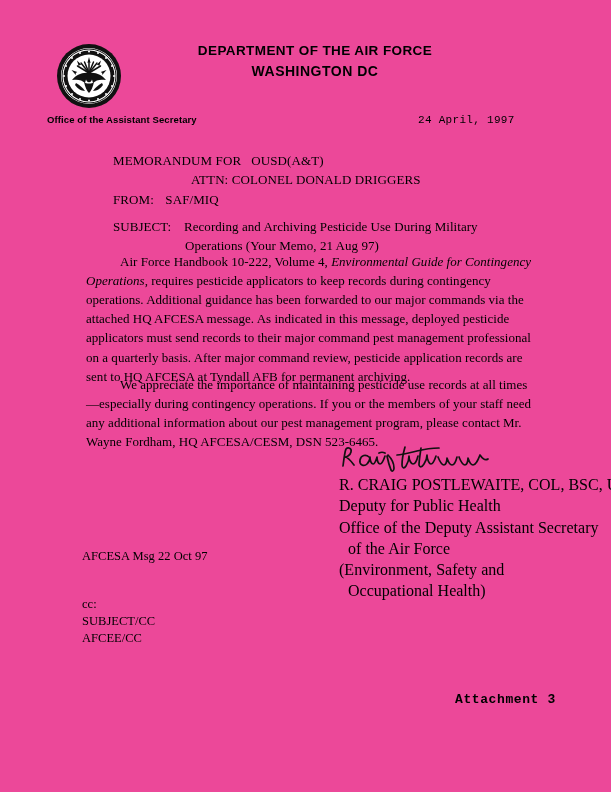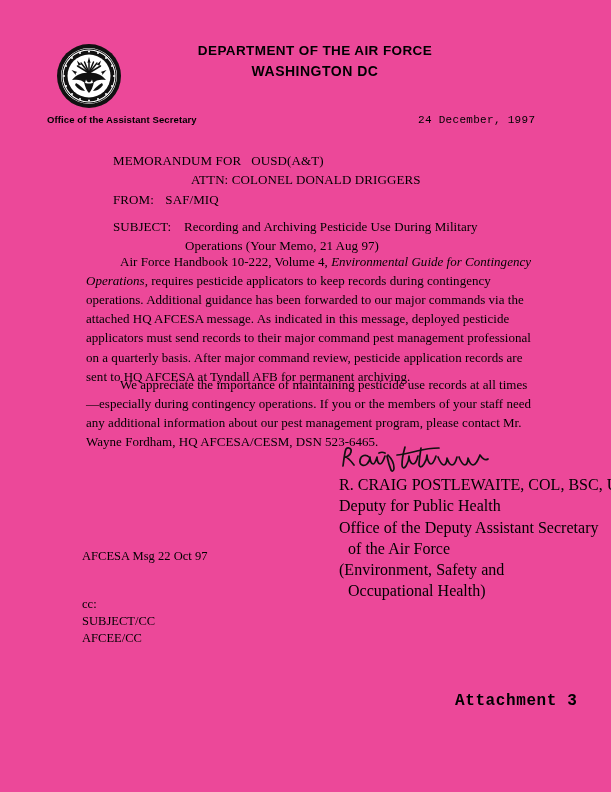--- a/index.html
+++ b/index.html
@@ -165,21 +165,21 @@
     font-size: 12.5px;
     line-height: 1.35;
     letter-spacing: 0.02px;
   }
 
   .footer-attachment {
     position: absolute;
     left: 455px;
     top: 692px;
     font-family: "Liberation Mono", "DejaVu Sans Mono", monospace;
-    font-size: 16px;
+    font-size: 13px;
     font-weight: bold;
     letter-spacing: 0.6px;
   }
 </style>
 </head>
 <body>
 
 <div class="page">
 
   <div class="seal">
@@ -236,21 +236,21 @@
       </g>
     </svg>
   </div>
 
   <div class="letterhead">
     <div class="lh-title">DEPARTMENT OF THE AIR FORCE</div>
     <div class="lh-sub">WASHINGTON DC</div>
   </div>
 
   <div class="office-line">Office of the Assistant Secretary</div>
-  <div class="date-line">24 December, 1997</div>
+  <div class="date-line">24 April, 1997</div>
 
   <div class="memo-to">
     <div>
       <span>MEMORANDUM FOR</span>
       <span>&nbsp;</span>
       <span>OUSD(A&amp;T)</span>
     </div>
     <div class="memo-attn">ATTN:  COLONEL DONALD DRIGGERS</div>
   </div>
 

